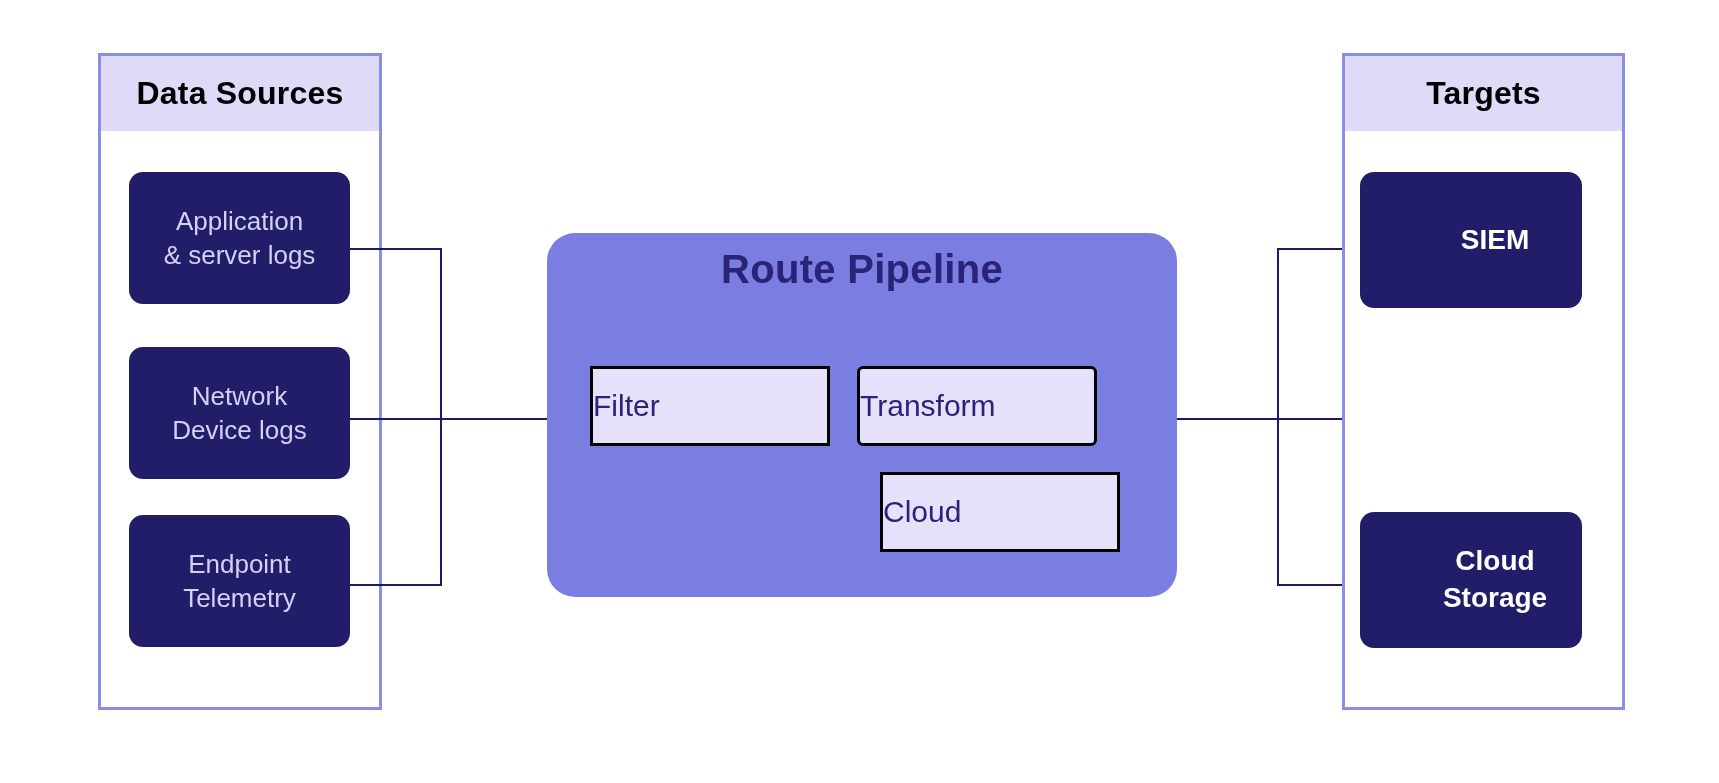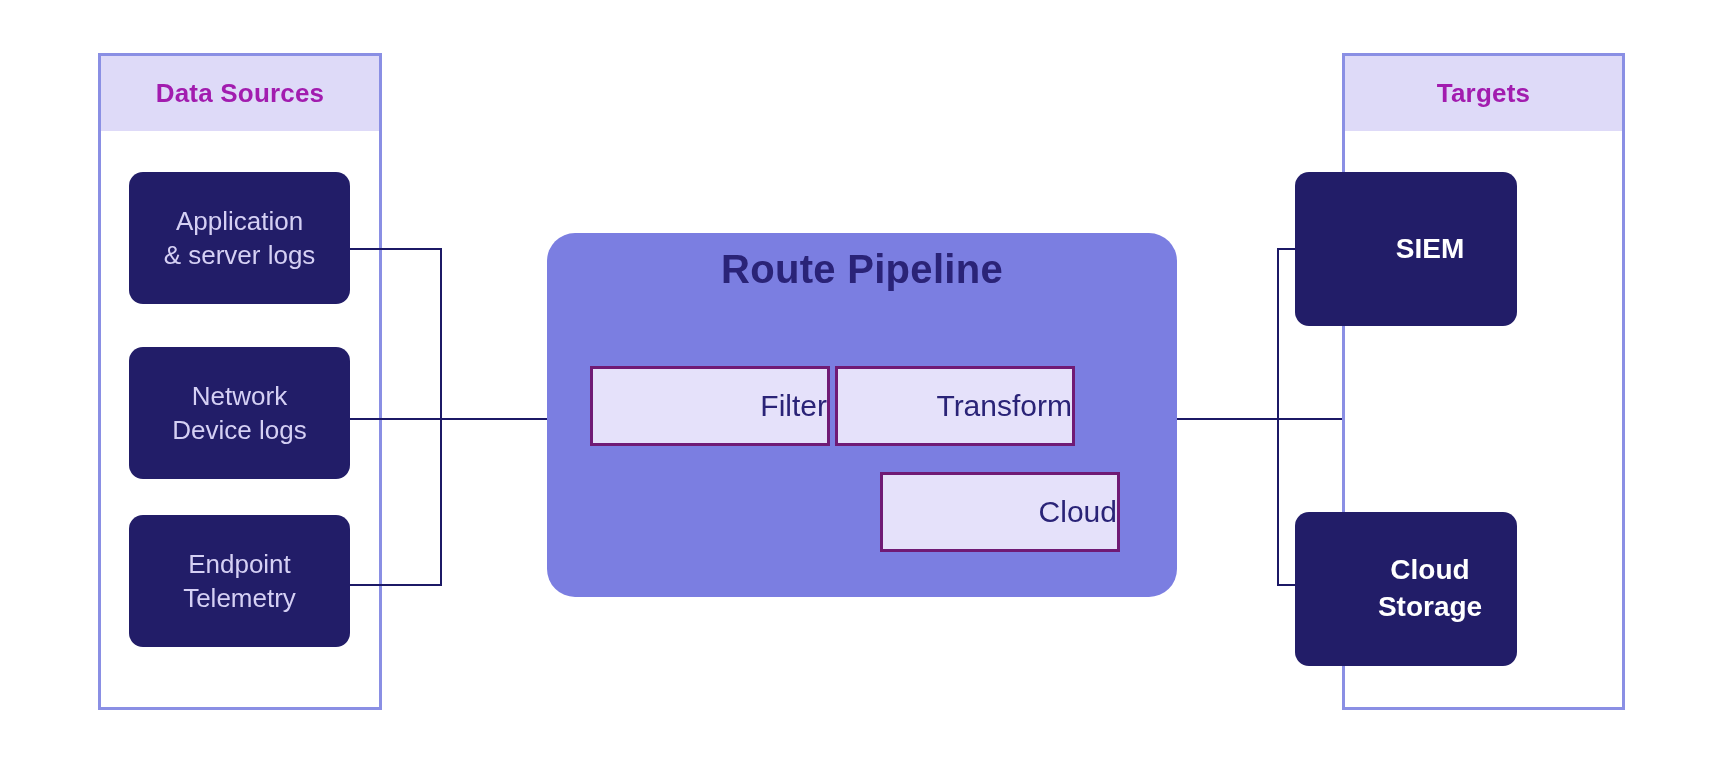--- a/index.html
+++ b/index.html
@@ -29,23 +29,23 @@
   .panel-header {
     position: absolute;
     left: 0; top: 0; right: 0;
     height: 75px;
     background: #DEDAF8;
     display: flex;
     align-items: center;
     justify-content: center;
   }
   .panel-title {
-    font-size: 26px;
+    font-size: 32px;
     font-weight: 700;
-    color: #a21caf;
+    color: #000000;
     letter-spacing: 0.2px;
   }
 
   
   .node {
     position: absolute;
     background: #221D68;
     border-radius: 14px;
     display: flex;
     align-items: center;
@@ -56,21 +56,21 @@
   .node-label {
     white-space: pre-line;
     line-height: 1.32;
   }
   .node-source { left: 129px; width: 221px; height: 132px; }
   .node-source .node-label {
     color: #D5D0F4;
     font-size: 26px;
     font-weight: 400;
   }
-  .node-target { left: 1295px; width: 222px; height: 154px; padding-left: 48px; }
+  .node-target { left: 1360px; width: 222px; height: 136px; padding-left: 48px; }
   .node-target .node-label {
     color: #FFFFFF;
     font-size: 28px;
     font-weight: 700;
   }
   .src-1 { top: 172px; }
   .src-2 { top: 347px; }
   .src-3 { top: 515px; }
   .tgt-1 { top: 172px; }
   .tgt-2 { top: 346px; }
@@ -91,33 +91,33 @@
     text-align: center;
     font-size: 40px;
     font-weight: 800;
     color: #2A2377;
     letter-spacing: 0.3px;
   }
   .stage {
     position: absolute;
     width: 240px; height: 80px;
     background: #E5E1FA;
-    border: 3px solid #701a75;
+    border: 3px solid #000000;
     box-sizing: border-box;
     display: flex;
     align-items: center;
-    justify-content: flex-end;
+    justify-content: flex-start;
   }
   .stage-label {
     font-size: 30px;
     font-weight: 400;
     color: #2A2377;
   }
   .stage-filter    { left: 590px; top: 366px; }
-  .stage-transform { left: 835px; top: 366px; }
+  .stage-transform { left: 857px; top: 366px; border-radius: 6px; }
   .stage-enrich    { left: 590px; top: 472px; }
   .stage-route     { left: 880px; top: 472px; }
 
   
   .line {
     position: absolute;
     background: #1C1966;
   }
   .h-line { height: 2px; }
   .v-line { width: 2px; }

